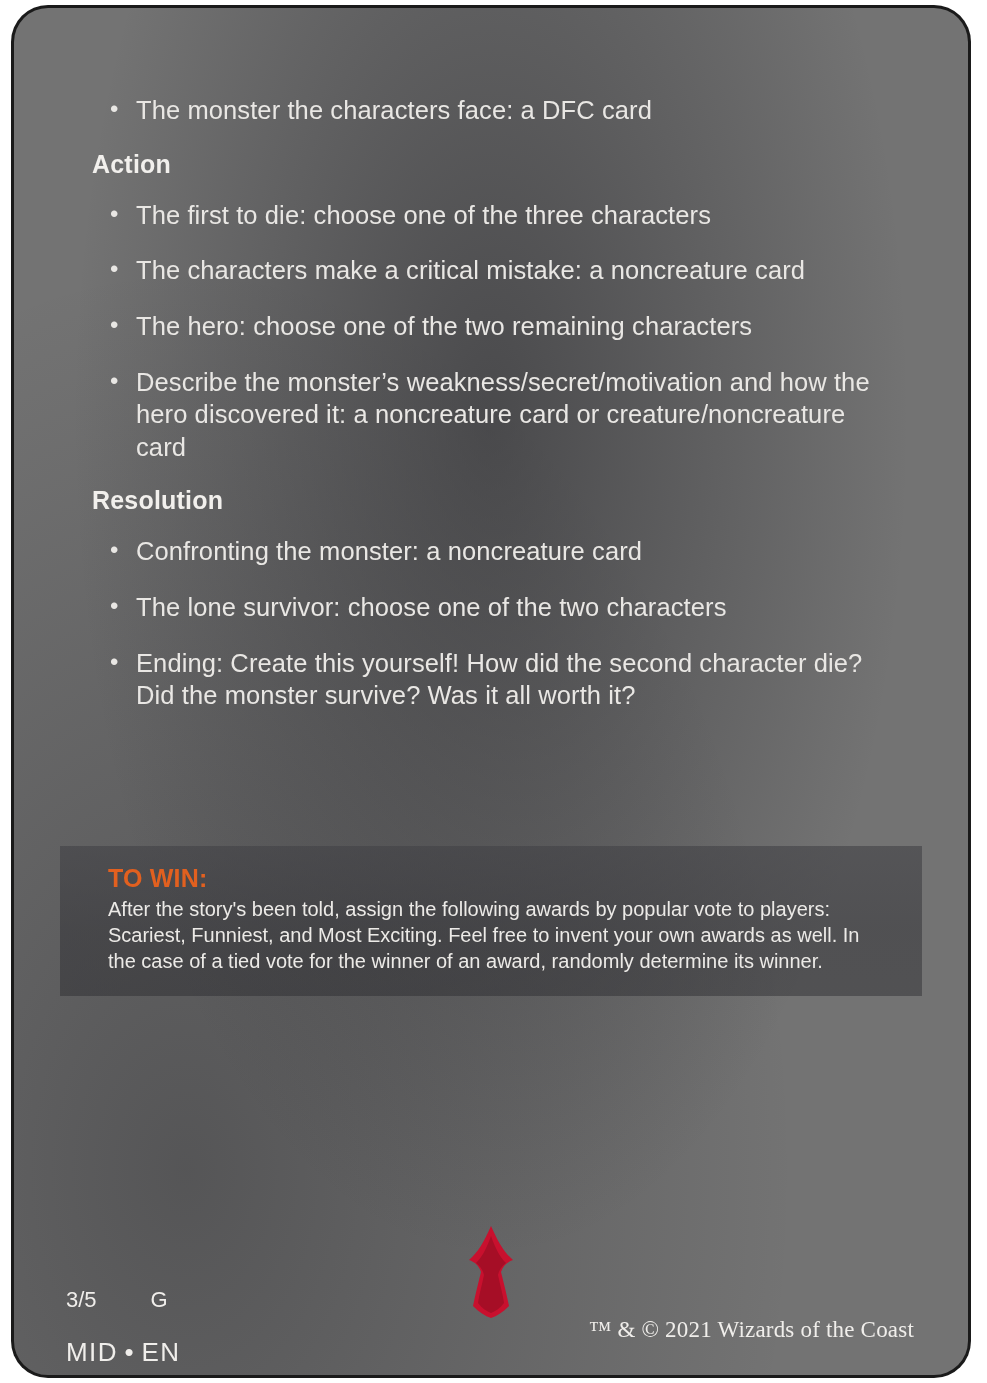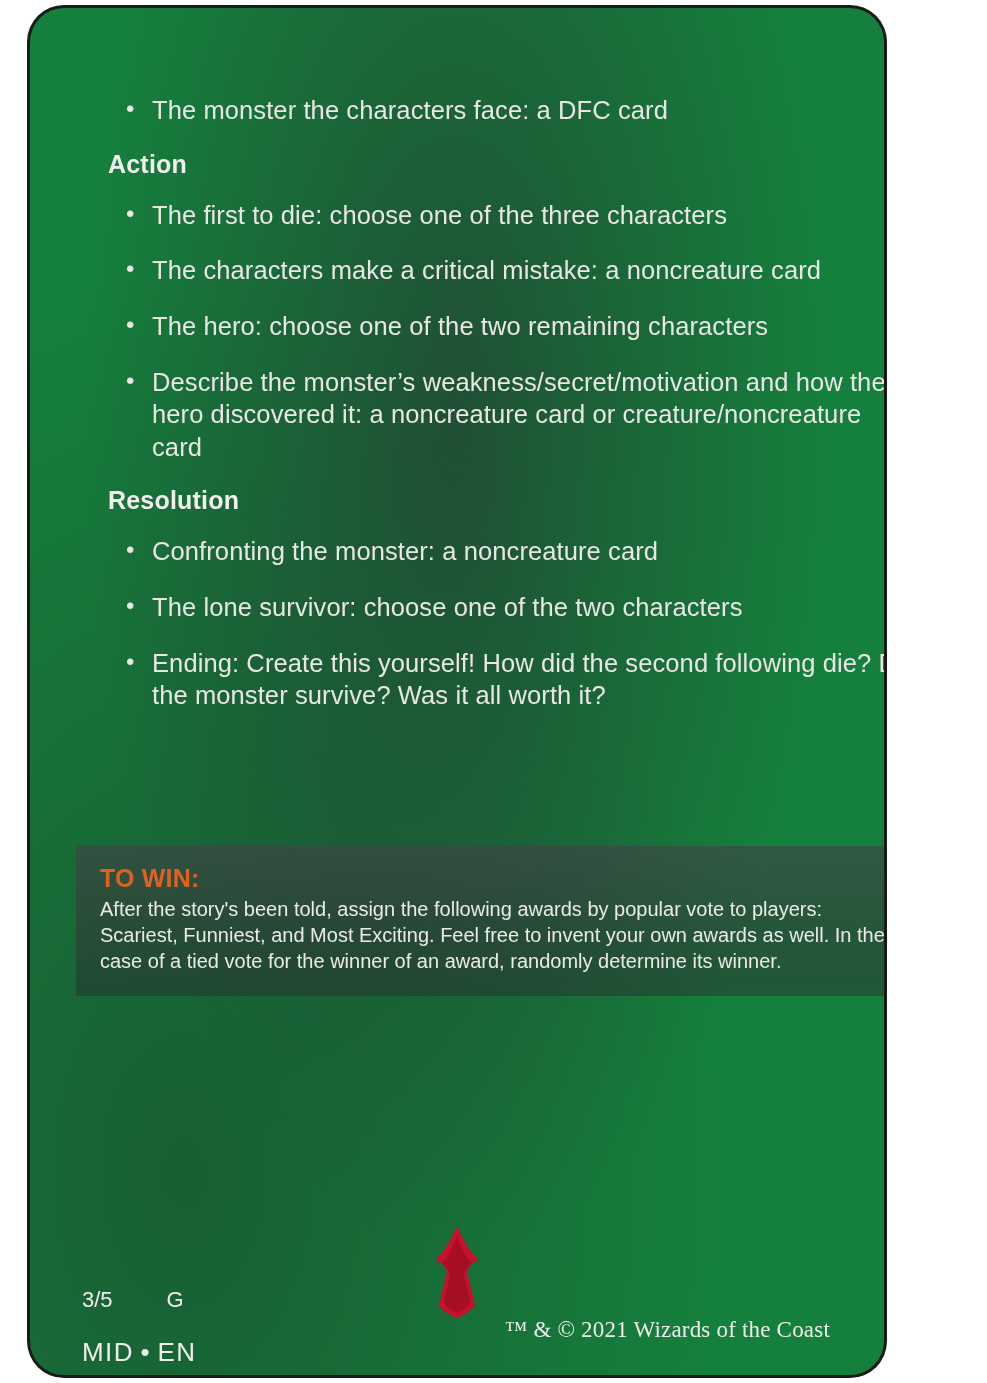--- a/index.html
+++ b/index.html
@@ -9,25 +9,25 @@
   }
   body {
     width: 987px;
     height: 1383px;
     font-family: "Liberation Sans", sans-serif;
     overflow: hidden;
   }
 
   .card {
     position: absolute;
-    left: 30px;
+    left: 14px;
     top: 8px;
-    width: 854px;
+    width: 954px;
     height: 1367px;
-    background: #15803d;
+    background: #737373;
     border-radius: 34px;
     box-shadow: 0 0 0 3px #1a1a1a;
     overflow: hidden;
   }
 
   
   .card::before {
     content: "";
     position: absolute;
     inset: 0;
@@ -89,21 +89,21 @@
   .group {
     margin-bottom: 0;
   }
 
   
   .towin-box {
     position: absolute;
     left: 46px;
     top: 838px;
     width: 862px;
-    padding: 18px 44px 22px 24px;
+    padding: 18px 44px 22px 48px;
     box-sizing: border-box;
     background: linear-gradient(180deg, rgba(66,66,70,0.62) 0%, rgba(52,52,56,0.55) 55%, rgba(40,40,44,0.45) 100%);
   }
   .towin-label {
     color: #e2601f;
     font-weight: bold;
     font-size: 25px;
     margin-bottom: 4px;
     letter-spacing: 0.2px;
   }
@@ -182,21 +182,21 @@
           <li class="bullet">The hero: choose one of the two remaining characters</li>
           <li class="bullet">Describe the monster’s weakness/secret/motivation and how the hero discovered it: a noncreature card or creature/noncreature card</li>
         </ul>
       </div>
 
       <div class="group">
         <div class="section-head">Resolution</div>
         <ul class="bullets">
           <li class="bullet">Confronting the monster: a noncreature card</li>
           <li class="bullet">The lone survivor: choose one of the two characters</li>
-          <li class="bullet">Ending: Create this yourself! How did the second following die? Did the monster survive? Was it all worth it?</li>
+          <li class="bullet">Ending: Create this yourself! How did the second character die? Did the monster survive? Was it all worth it?</li>
         </ul>
       </div>
 
     </div>
 
     <div class="towin-box">
       <div class="towin-label">TO WIN:</div>
       <div class="towin-text">After the story's been told, assign the following awards by popular vote to players: Scariest, Funniest, and Most Exciting. Feel free to invent your own awards as well. In the case of a tied vote for the winner of an award, randomly determine its winner.</div>
     </div>
 

